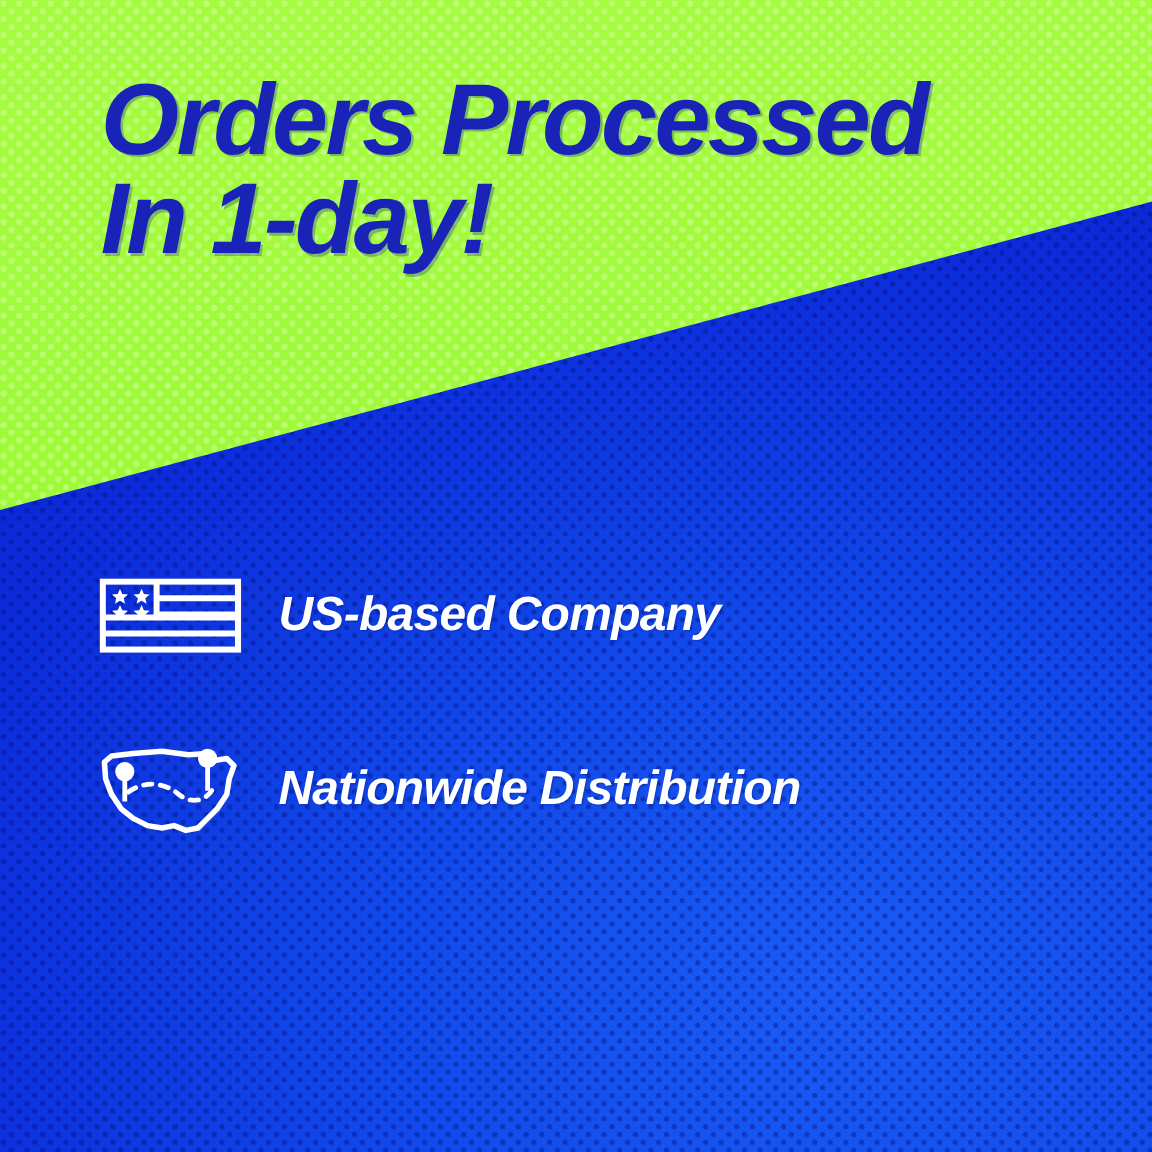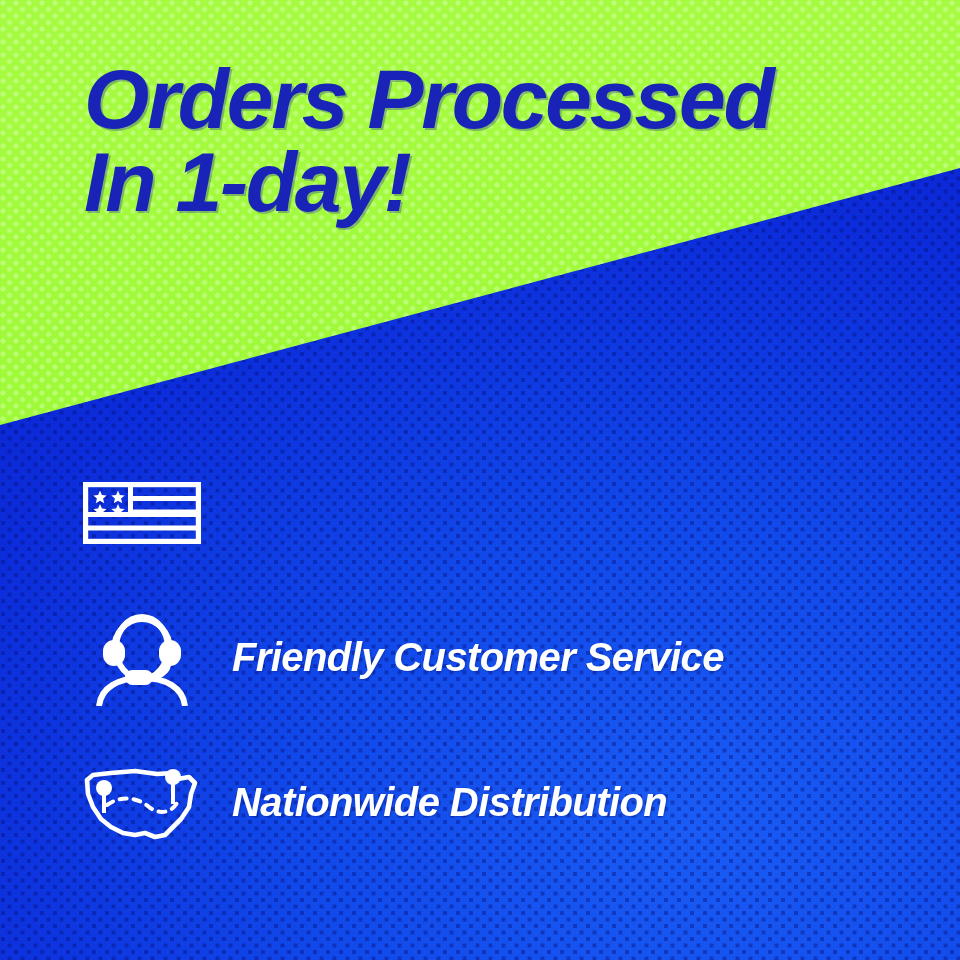--- a/index.html
+++ b/index.html
@@ -129,42 +129,23 @@
           <line x1="47.5" y1="2.6" x2="47.5" y2="32.5" stroke="#fff" stroke-width="5"></line>
 
           <g fill="#fff">
             <path d="M17 8.6l1.9 4.4 4.8.4-3.6 3.1 1.1 4.7L17 18.7l-4.2 2.5 1.1-4.7-3.6-3.1 4.8-.4z"></path>
             <path d="M35 8.6l1.9 4.4 4.8.4-3.6 3.1 1.1 4.7L35 18.7l-4.2 2.5 1.1-4.7-3.6-3.1 4.8-.4z"></path>
             <path d="M17 22.1l1.9 4.4 4.8.4-3.6 3.1 1.1 4.7L17 32.2l-4.2 2.5 1.1-4.7-3.6-3.1 4.8-.4z"></path>
             <path d="M35 22.1l1.9 4.4 4.8.4-3.6 3.1 1.1 4.7L35 32.2l-4.2 2.5 1.1-4.7-3.6-3.1 4.8-.4z"></path>
           </g>
         </svg>
       </div>
+      <div class="feature-label">US-based Company</div>
     </div>
 
-    <div class="feature-row">
-      <div class="feature-icon">
-        <svg width="118" height="96" viewBox="0 0 118 96" fill="none">
-
-          <rect x="20" y="30" width="22" height="26" rx="11" fill="#fff"></rect>
-          <rect x="76" y="30" width="22" height="26" rx="11" fill="#fff"></rect>
-
-          <ellipse cx="59" cy="38" rx="26" ry="31" stroke="#fff" stroke-width="6"></ellipse>
-
-          <path d="M31 40 A28 31 0 0 1 87 40" stroke="#fff" stroke-width="6" fill="none"></path>
-
-          <path d="M86 50 C86 64 74 68 64 68" stroke="#fff" stroke-width="5.5" fill="none"></path>
-
-          <rect x="42" y="60" width="28" height="15" rx="7.5" fill="#fff"></rect>
-
-          <path d="M16 96 C18 77 36 68 59 68 C82 68 100 77 102 96" stroke="#fff" stroke-width="6" fill="none"></path>
-        </svg>
-      </div>
-      <div class="feature-label">Friendly Customer Service</div>
-    </div>
 
     <div class="feature-row">
       <div class="feature-icon">
         <svg width="130" height="84" viewBox="0 0 130 84" fill="none">
 
           <path d="M10 19 L16 14 L34 12 L58 10 L80 13 L96 12 L101 18 L112 16 L118 22
                    L114 33 L112 46 L104 58 L96 66 L88 74 L78 76 L68 72 L58 74 L46 72
                    L34 66 L24 58 L16 46 L11 33 Z" stroke="#fff" stroke-width="4.6" stroke-linejoin="round" fill="none"></path>
 
           <path d="M30 44 C44 34 60 36 72 46 C82 54 94 52 100 42" stroke="#fff" stroke-width="4" fill="none" stroke-linecap="round" stroke-dasharray="7 7"></path>

